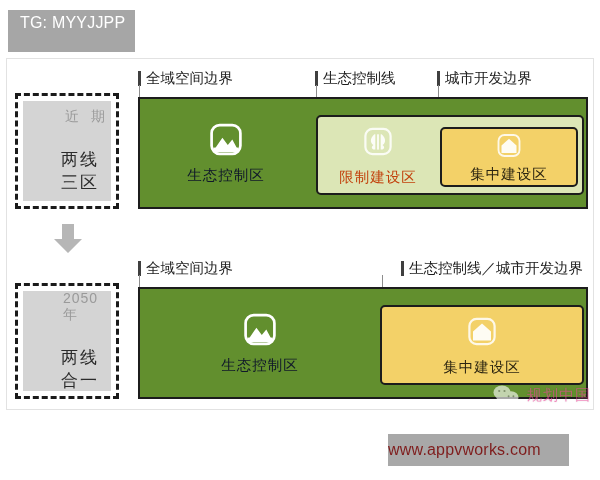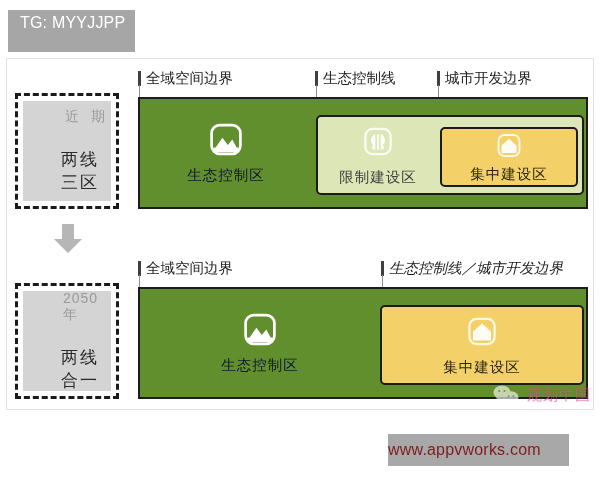--- a/index.html
+++ b/index.html
@@ -162,21 +162,21 @@
     height: 36px;
     display: block;
     margin-bottom: 8px;
   }
   .zone-label {
     font-size: 14.5px;
     letter-spacing: 1px;
     white-space: nowrap;
   }
   .label-on-green { color: #0f172a; }
-  .label-on-lightgreen { color: #404040; }
+  .label-on-lightgreen { color: #c2410c; }
   .label-on-yellow { color: #2b2410; }
 
   
   #watermark {
     position: absolute;
     left: 492px;
     top: 384px;
     display: flex;
     align-items: center;
     opacity: 0.62;
@@ -269,21 +269,21 @@
   <div class="phase-block" id="phase-2050">
 
     <div class="stage-card">
       <div class="stage-card-inner">
         <div class="stage-year" style="letter-spacing:1px;">2050年</div>
         <div class="stage-name">两线合一</div>
       </div>
     </div>
 
     <div class="callout" style="left:131px;">全域空间边界</div>
-    <div class="callout" style="left:374px;font-style:italic;">生态控制线／城市开发边界</div>
+    <div class="callout" style="left:394px;">生态控制线／城市开发边界</div>
 
     <div class="leader" style="left:132px; top:18px; height:12px;"></div>
     <div class="leader" style="left:375px; top:18px; height:40px;"></div>
 
     <div class="zone-outer" style="left:131px; top:30px; width:450px; height:112px;">
       <div class="zone-content" style="left:0; width:240px;">
         <svg class="zone-icon" viewBox="0 0 40 40">
           <rect x="4" y="4" width="32" height="32" rx="9" ry="9" fill="none" stroke="#ffffff" stroke-width="3"></rect>
           <path d="M7 31 L16 18 L22 26 L27 20 L33 31 Z" fill="#ffffff"></path>
           <rect x="6" y="29" width="28" height="5" fill="#ffffff"></rect>

